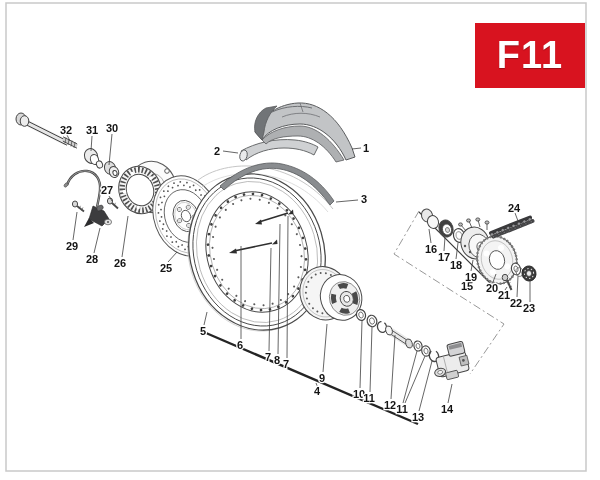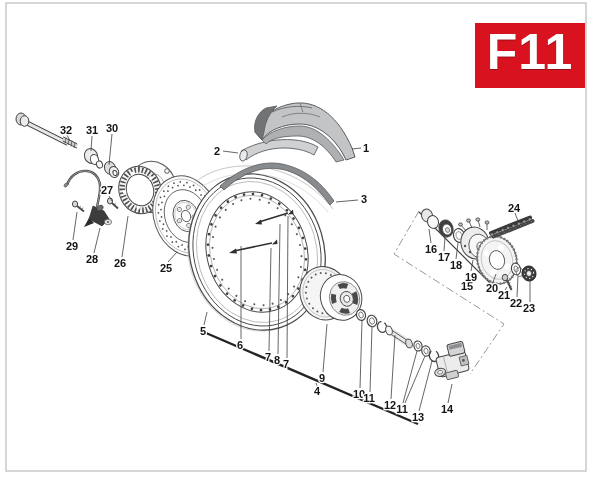--- a/index.html
+++ b/index.html
@@ -3,22 +3,22 @@
 <meta charset="utf-8">
 <style>
   html,body{margin:0;padding:0;background:#ffffff;}
   #stage{position:relative;width:600px;height:480px;background:#ffffff;overflow:hidden;
          font-family:"Liberation Sans", sans-serif;}
   #diagram-svg{position:absolute;left:0;top:0;}
   .callout{font-family:"Liberation Sans", sans-serif;font-size:11px;font-weight:bold;
            fill:#141414;text-anchor:middle;paint-order:stroke;stroke:#ffffff;stroke-width:2.5px;}
   .leader{stroke:#3f3f3f;stroke-width:0.8;}
   #badge{position:absolute;left:475px;top:23px;width:110px;height:65px;
-         display:flex;align-items:flex-start;justify-content:center;
-         font-size:50px;font-weight:bold;letter-spacing:1px;
+         display:flex;align-items:center;justify-content:center;
+         font-size:38px;font-weight:bold;letter-spacing:1px;
          text-shadow:0 1px 1px rgba(0,0,0,.3);}
 </style>
 </head>
 <body>
 
 <div id="stage" style="background: rgb(255, 255, 255);">
 <svg id="diagram-svg" width="600" height="480" viewBox="0 0 600 480">
 
   <rect id="frame-rect" x="6" y="3" width="580" height="468" fill="none" stroke="#c9c9c9" stroke-width="1.5"></rect>
 

